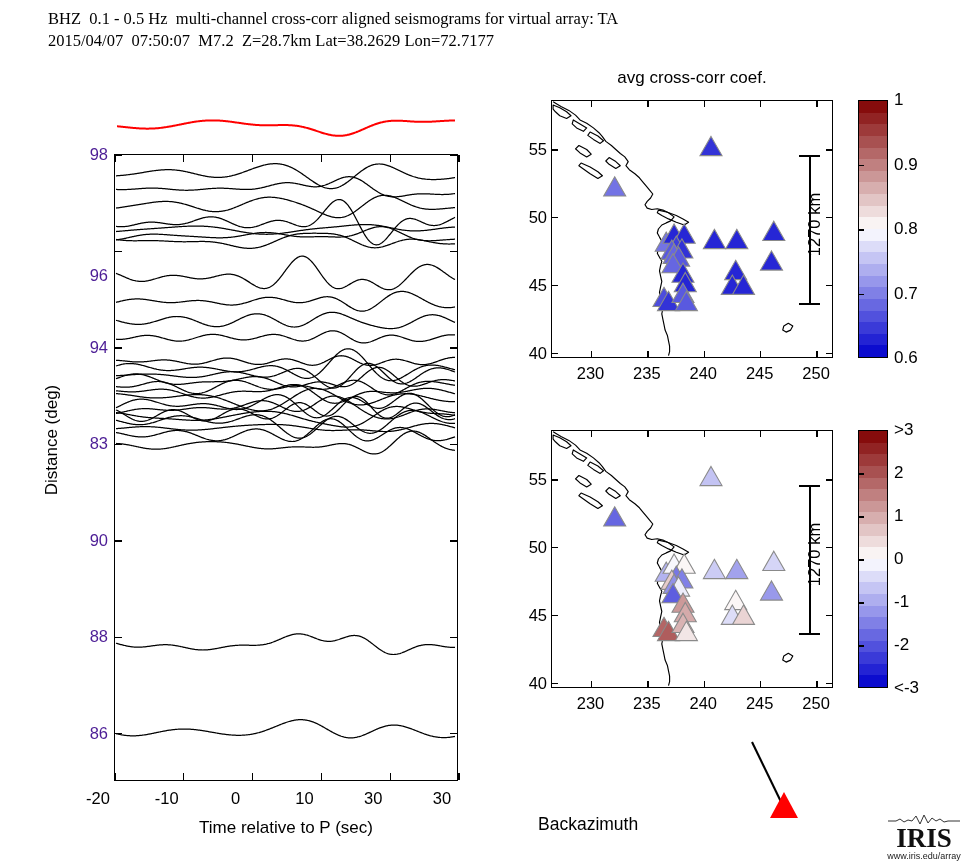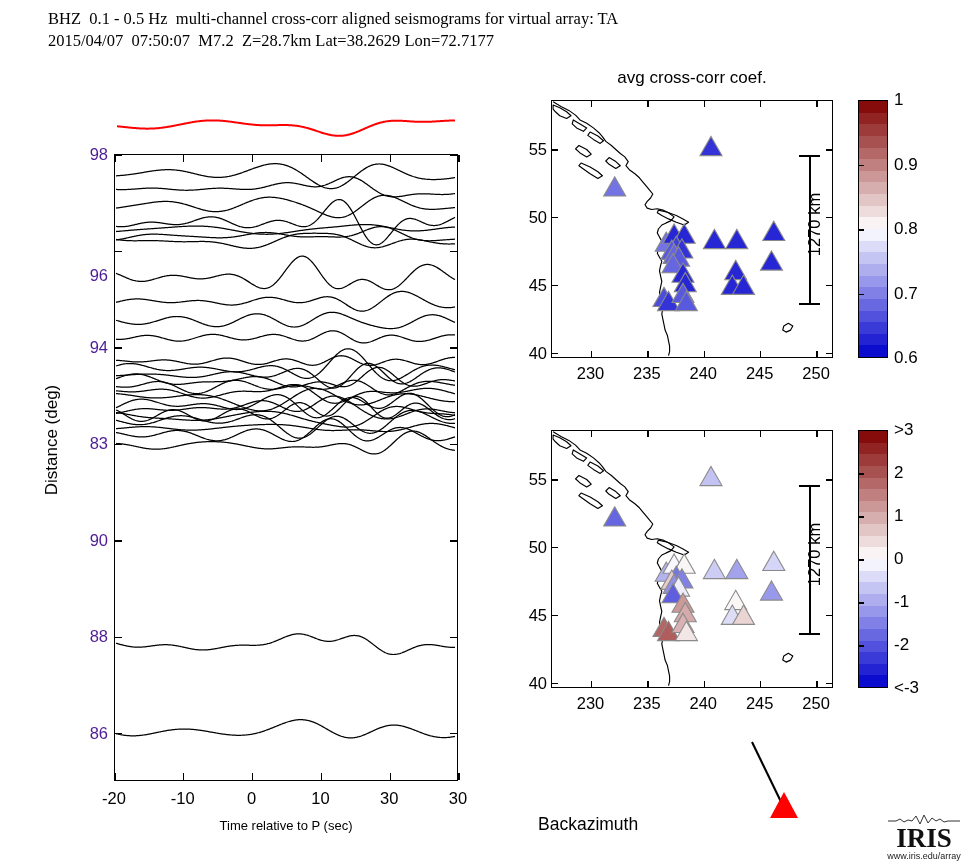--- a/index.html
+++ b/index.html
@@ -47,34 +47,34 @@
     color: #4c1d95;
     text-align: right;
     transform: translateY(-50%);
     white-space: nowrap;
   }
   #seis-yticks { position: absolute; left: 60px; top: 154px; width: 48px; height: 627px; }
   .tickmark {
     position: absolute; left: 0; width: 7px; height: 1.4px; background: #000;
   }
   .tickmark.right { left: auto; right: 0; }
-  #seis-xticks { position: absolute; left: 114px; top: 781px; width: 344px; height: 40px; }
+  #seis-xticks { position: absolute; left: 98px; top: 781px; width: 344px; height: 40px; }
   .xtick-label {
     position: absolute;
     top: 8px;
     font-size: 16.5px;
     color: #000;
     transform: translateX(-50%);
     white-space: nowrap;
   }
   #xaxis-title {
     position: absolute;
     left: 114px; top: 818px; width: 344px;
     text-align: center;
-    font-size: 13px; color: #000;
+    font-size: 17px; color: #000;
     white-space: nowrap;
   }
   #yaxis-title {
     position: absolute;
     left: -48px; top: 430px;
     width: 200px;
     text-align: center;
     font-size: 17px; color: #000;
     transform: rotate(-90deg);
     transform-origin: center center;

